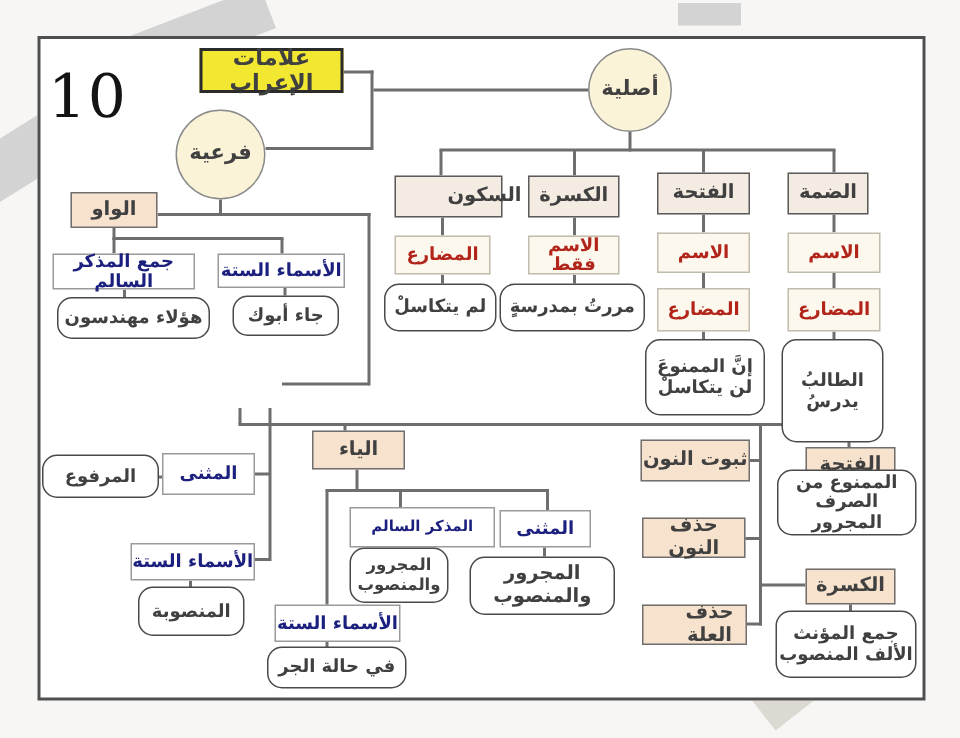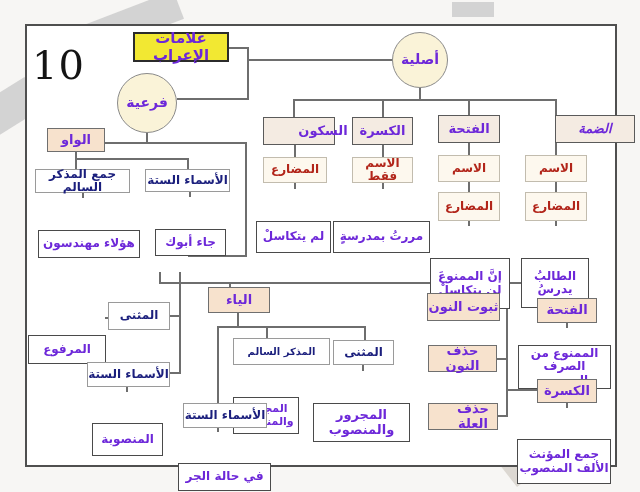--- a/index.html
+++ b/index.html
@@ -2,32 +2,32 @@
 <html><head>
 <meta charset="utf-8">
 <style>
   * { margin:0; padding:0; box-sizing:border-box; }
   body { width:640px; height:492px; background:#f7f6f4; position:relative;
          font-family:"DejaVu Sans", sans-serif; overflow:hidden; }
   #stage { position:absolute; left:0; top:0; width:640px; height:492px; }
   .frame { position:absolute; left:25px; top:24px; width:592px; height:443px;
            background:#ffffff; border:2px solid #4f4f4f; }
   .node { position:absolute; display:flex; align-items:center; justify-content:center;
-          text-align:center; direction:rtl; font-weight:bold; color:#6d28d9;
+          text-align:center; direction:rtl; font-weight:bold; color:#404040;
           line-height:1.12; }
   .title-box { background:#f2e832; border:2px solid #2b2b2b; font-size:15px; }
   .circle { background:#faf3d8; border:1.5px solid #8a8a8a; border-radius:50%;
             font-size:14px; }
   .peach { background:#f7e2cd; border:1.5px solid #6f6f6f; font-size:13px; }
   .col   { background:#f4ebe2; border:1.5px solid #5a5a5a; font-size:13px; }
   .red   { background:#fdf8ee; border:1px solid #c2bcae; color:#b2251a; font-size:12px; }
   .blue  { background:#ffffff; border:1px solid #9a9a9a; color:#1b1f7d; font-size:12px; }
   .blue.small { font-size:10px; }
-  .ex    { background:#ffffff; border:1.5px solid #4a4a4a; border-radius:0;
-           font-size:12px; white-space:pre-line;margin-top:32px; }
+  .ex    { background:#ffffff; border:1.5px solid #4a4a4a; border-radius:10px;
+           font-size:12px; white-space:pre-line; }
   .ex.big { font-size:13px; }
   .line { position:absolute; background:#6e6e6e; }
   .tape { position:absolute; background:#cccccc; opacity:0.85; }
   .num { position:absolute; left:32px; top:42px; font-family:"DejaVu Serif", serif;
          font-size:40px; color:#141414; letter-spacing:1px; }
 </style>
 </head>
 <body>
 
 <div id="stage">
@@ -93,24 +93,24 @@
   <div class="line" style="left:266px; top:327px; width:2px; height:12px;"></div>
   <div class="line" style="left:364px; top:327px; width:2px; height:14px;"></div>
   <div class="line" style="left:362px; top:364px; width:2px; height:7px;"></div>
   <div class="line" style="left:217px; top:427px; width:2px; height:5px;"></div>
 
   <div class="node title-box" style="left:133px; top:32px; width:96px; height:30px;">علامات الإعراب</div>
 
   <div class="node circle" style="left:392px; top:32px; width:56px; height:56px;">أصلية</div>
   <div class="node circle" style="left:117px; top:73px; width:60px; height:60px;">فرعية</div>
 
-  <div class="node col" style="left:555px; top:115px; width:80px; height:28px;font-style:italic;">الضمة</div>
+  <div class="node col" style="left:525px; top:115px; width:54px; height:28px;">الضمة</div>
   <div class="node red" style="left:525px; top:155px; width:62px; height:27px;">الاسم</div>
   <div class="node red" style="left:525px; top:192px; width:62px; height:29px;">المضارع</div>
-  <div class="node ex" style="left:521px; top:226px; width:68px; height:50px;">الطالبُ
+  <div class="node ex" style="left:521px; top:226px; width:68px; height:69px;">الطالبُ
 يدرسُ</div>
 
   <div class="node col" style="left:438px; top:115px; width:62px; height:28px;">الفتحة</div>
   <div class="node red" style="left:438px; top:155px; width:62px; height:27px;">الاسم</div>
   <div class="node red" style="left:438px; top:192px; width:62px; height:29px;">المضارع</div>
   <div class="node ex" style="left:430px; top:226px; width:80px; height:51px;">إنَّ الممنوعَ
 لن يتكاسلْ</div>
 
   <div class="node col" style="left:352px; top:117px; width:61px; height:28px;">الكسرة</div>
   <div class="node red" style="left:352px; top:157px; width:61px; height:26px;">الاسم فقط</div>

